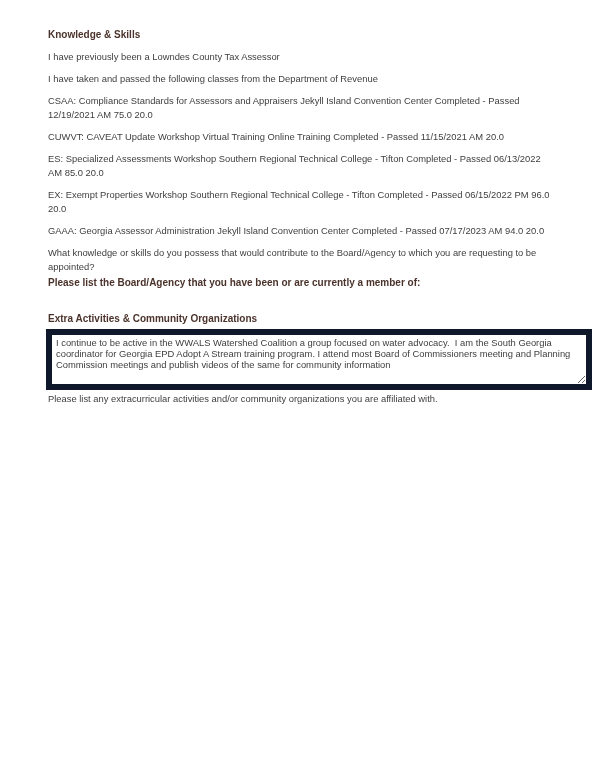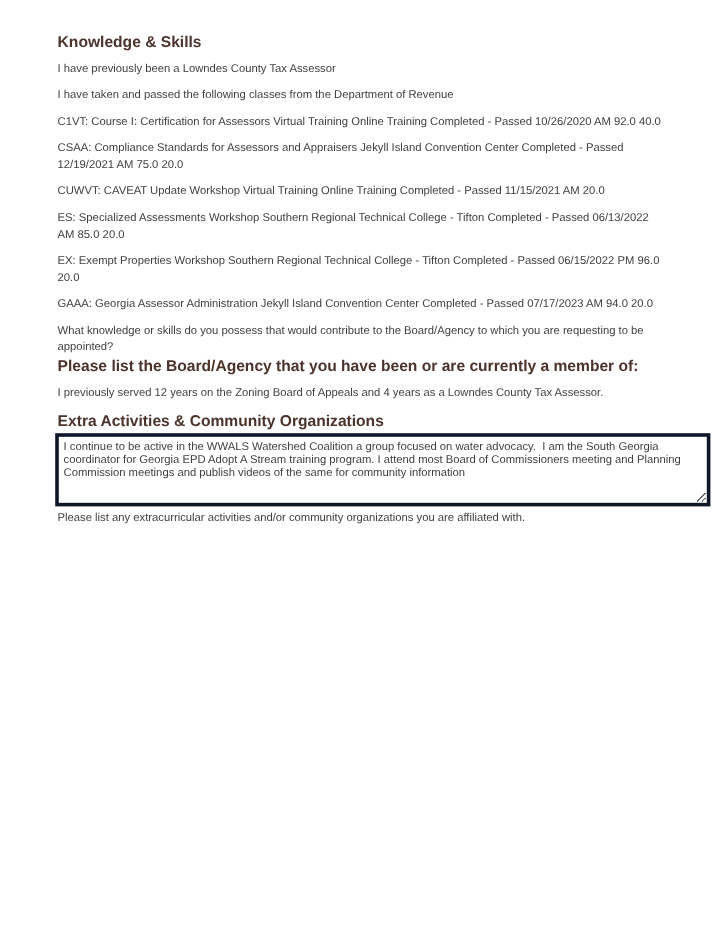--- a/index.html
+++ b/index.html
@@ -18,40 +18,40 @@
     font-size: 9.4px;
     line-height: 14px;
     color: #3e3e3e;
     overflow: hidden;
   }
   .doc p {
     margin: 0 0 8px 0;
     white-space: pre;
   }
   .sec-heading {
-    font-size: 13px;
+    font-size: 10px;
     font-weight: bold;
     color: #4b332b;
     margin: 0 0 8px 0;
     white-space: pre;
   }
   .tight {
     margin-top: -6px;
   }
   .extra-heading {
-    margin-top: 10px;
+    margin-top: 22px;
     margin-bottom: 3px;
   }
   .answer-textarea {
     display: block;
     box-sizing: border-box;
     width: 546px;
     height: 61px;
     margin: 0 0 2px -2px;
-    border: 3px solid #0f172a;
+    border: 6px solid #0f172a;
     background: #ffffff;
     padding: 2px 4px;
     font-family: "Liberation Sans", sans-serif;
     font-size: 9.4px;
     line-height: 11px;
     color: #3e3e3e;
     resize: both;
     overflow: auto;
     white-space: pre-wrap;
   }
@@ -63,36 +63,34 @@
 </head>
 <body>
 
 <div class="page">
   <div class="doc">
 
     <div class="sec-heading">Knowledge &amp; Skills</div>
 
     <p>I have previously been a Lowndes County Tax Assessor</p>
     <p>I have taken and passed the following classes from the Department of Revenue</p>
-    <p>C1VT: Course I: Certification for Assessors Virtual Training Online Training Completed - Passed 10/26/2020 AM 92.0 40.0</p>
     <p>CSAA: Compliance Standards for Assessors and Appraisers Jekyll Island Convention Center Completed - Passed
 12/19/2021 AM 75.0 20.0</p>
     <p>CUWVT: CAVEAT Update Workshop Virtual Training Online Training Completed - Passed 11/15/2021 AM 20.0</p>
     <p>ES: Specialized Assessments Workshop Southern Regional Technical College - Tifton Completed - Passed 06/13/2022
 AM 85.0 20.0</p>
     <p>EX: Exempt Properties Workshop Southern Regional Technical College - Tifton Completed - Passed 06/15/2022 PM 96.0
 20.0</p>
     <p>GAAA: Georgia Assessor Administration Jekyll Island Convention Center Completed - Passed 07/17/2023 AM 94.0 20.0</p>
 
     <p class="tight">What knowledge or skills do you possess that would contribute to the Board/Agency to which you are requesting to be
 appointed?</p>
 
     <div class="sec-heading tight">Please list the Board/Agency that you have been or are currently a member of:</div>
 
-    <p>I previously served 12 years on the Zoning Board of Appeals and 4 years as a Lowndes County Tax Assessor.</p>
 
     <div class="sec-heading extra-heading">Extra Activities &amp; Community Organizations</div>
 
     <textarea class="answer-textarea" style="">I continue to be active in the WWALS Watershed Coalition a group focused on water advocacy.  I am the South Georgia
 coordinator for Georgia EPD Adopt A Stream training program. I attend most Board of Commissioners meeting and Planning
 Commission meetings and publish videos of the same for community information</textarea>
 
     <p class="helper">Please list any extracurricular activities and/or community organizations you are affiliated with.</p>
 
   </div>

